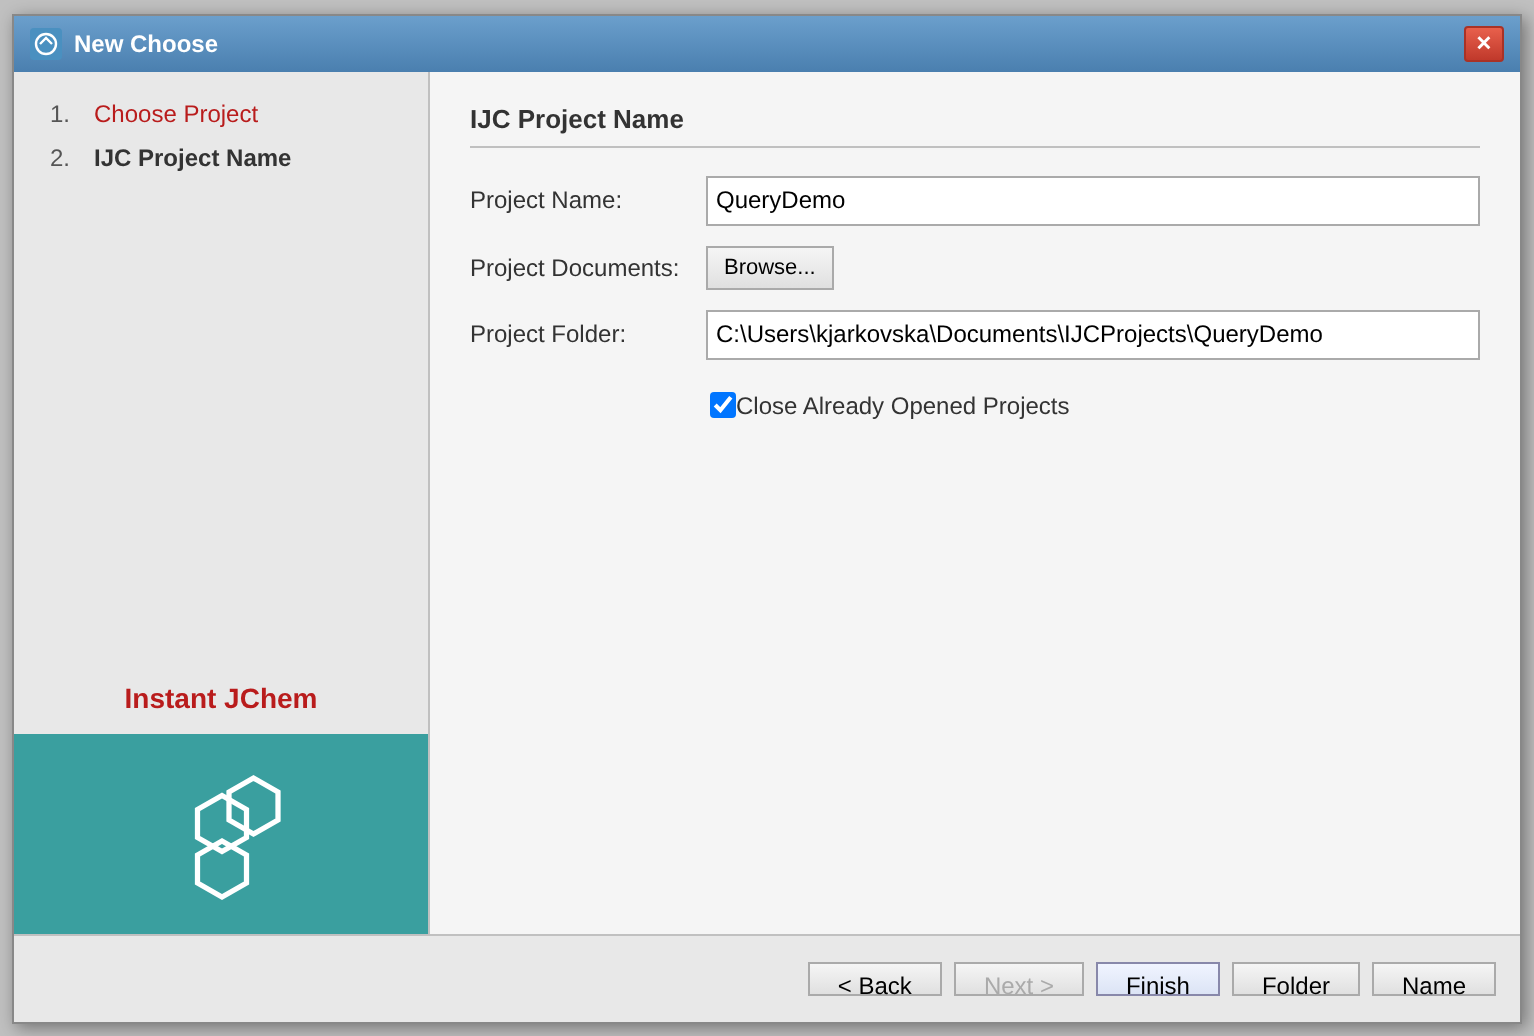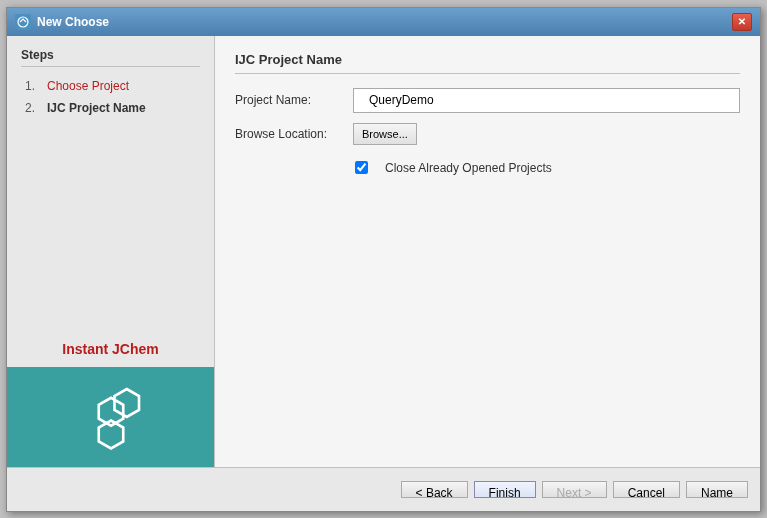--- a/index.html
+++ b/index.html
@@ -153,39 +153,39 @@
       text-align: left;
       color: #333;
       font-size: 12px;
       flex-shrink: 0;
     }
     .form-input {
       flex: 1;
       height: 25px;
       border: 1px solid #aaa;
       background: white;
-      padding: 2px 15px;
+      padding: 2px 4px;
       font-size: 12px;
       font-family: inherit;
       outline: none;
     }
     .browse-btn {
       height: 22px;
       padding: 0 8px;
       background: linear-gradient(to bottom, #f5f5f5, #e0e0e0);
       border: 1px solid #aaa;
       font-size: 11px;
       cursor: pointer;
       white-space: nowrap;
       text-align: right;
     }
     .checkbox-row {
       display: flex;
       align-items: center;
-      gap: 17px;
+      gap: 0;
       margin-top: 6px;
       margin-left: 120px;
     }
     .checkbox-input {
       width: 13px;
       height: 13px;
       cursor: pointer;
     }
     .checkbox-label {
       font-size: 12px;
@@ -236,21 +236,20 @@
       </div>
       <span class="title-text">New Choose</span>
     </div>
     <div class="close-btn">✕</div>
   </div>
 
   <div class="dialog-body">
 
     <div class="sidebar">
       <div class="sidebar-steps">
-        <div class="sidebar-title">Steps</div>
         <div class="step-item">
           <span class="step-number">1.</span>
           <span class="step-label">Choose Project</span>
         </div>
         <div class="step-item">
           <span class="step-number">2.</span>
           <span class="step-label active">IJC Project Name</span>
         </div>
       </div>
       <div class="sidebar-branding">Instant JChem</div>
@@ -271,32 +270,36 @@
 
     <div class="main-content">
       <div class="section-title">IJC Project Name</div>
 
       <div class="form-row">
         <label class="form-label">Project Name:</label>
         <input class="form-input" type="text" value="QueryDemo" style="">
       </div>
 
       <div class="form-row">
-        <label class="form-label">Browse Location:</label>
+        <label class="form-label">Project Documents:</label>
         <button class="browse-btn">Browse...</button>
       </div>
 
+      <div class="form-row">
+        <label class="form-label">Project Folder:</label>
+        <input class="form-input" type="text" value="C:\Users\kjarkovska\Documents\IJCProjects\QueryDemo" style="">
+      </div>
 
       <div class="checkbox-row">
         <input type="checkbox" class="checkbox-input" checked="" style="">
         <label class="checkbox-label">Close Already Opened Projects</label>
       </div>
     </div>
   </div>
 
   <div class="dialog-footer">
     <button class="footer-btn">&lt; Back</button>
+    <button class="footer-btn" disabled="">Next &gt;</button>
     <button class="footer-btn primary">Finish</button>
-    <button class="footer-btn" disabled="">Next &gt;</button>
-    <button class="footer-btn">Cancel</button>
+    <button class="footer-btn">Folder</button>
     <button class="footer-btn">Name</button>
   </div>
 </div>
 
 </body></html>

